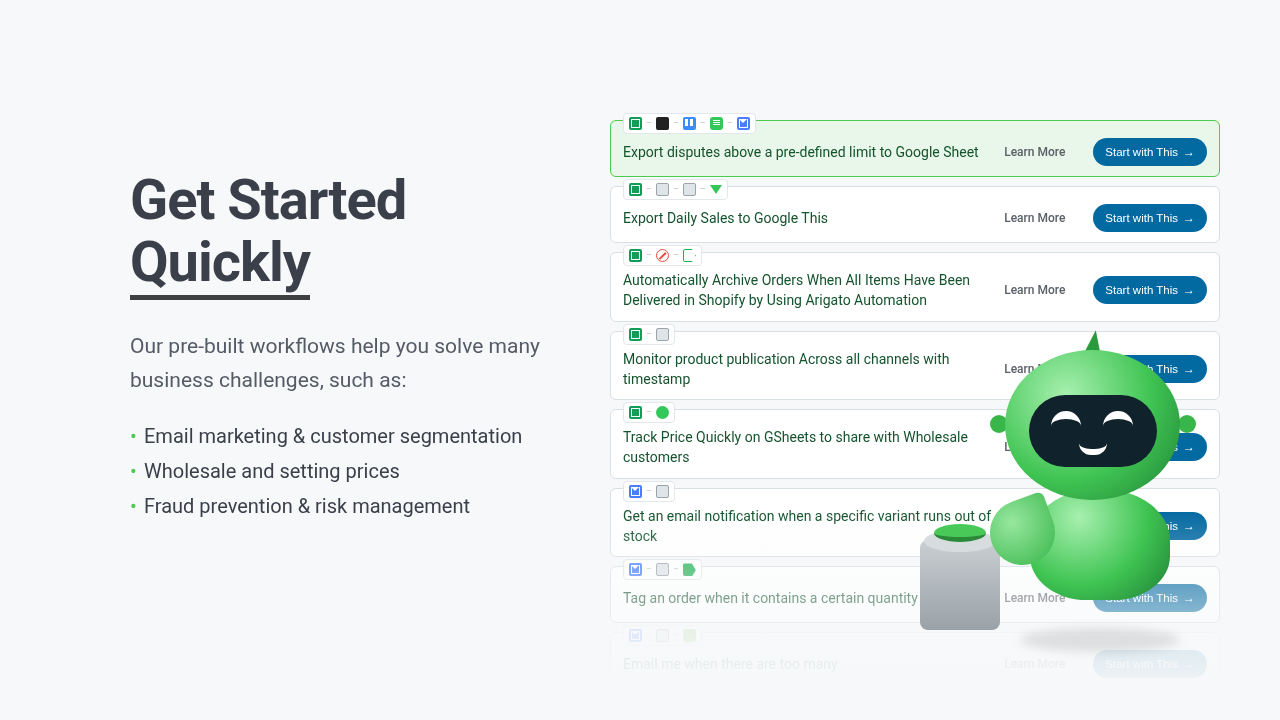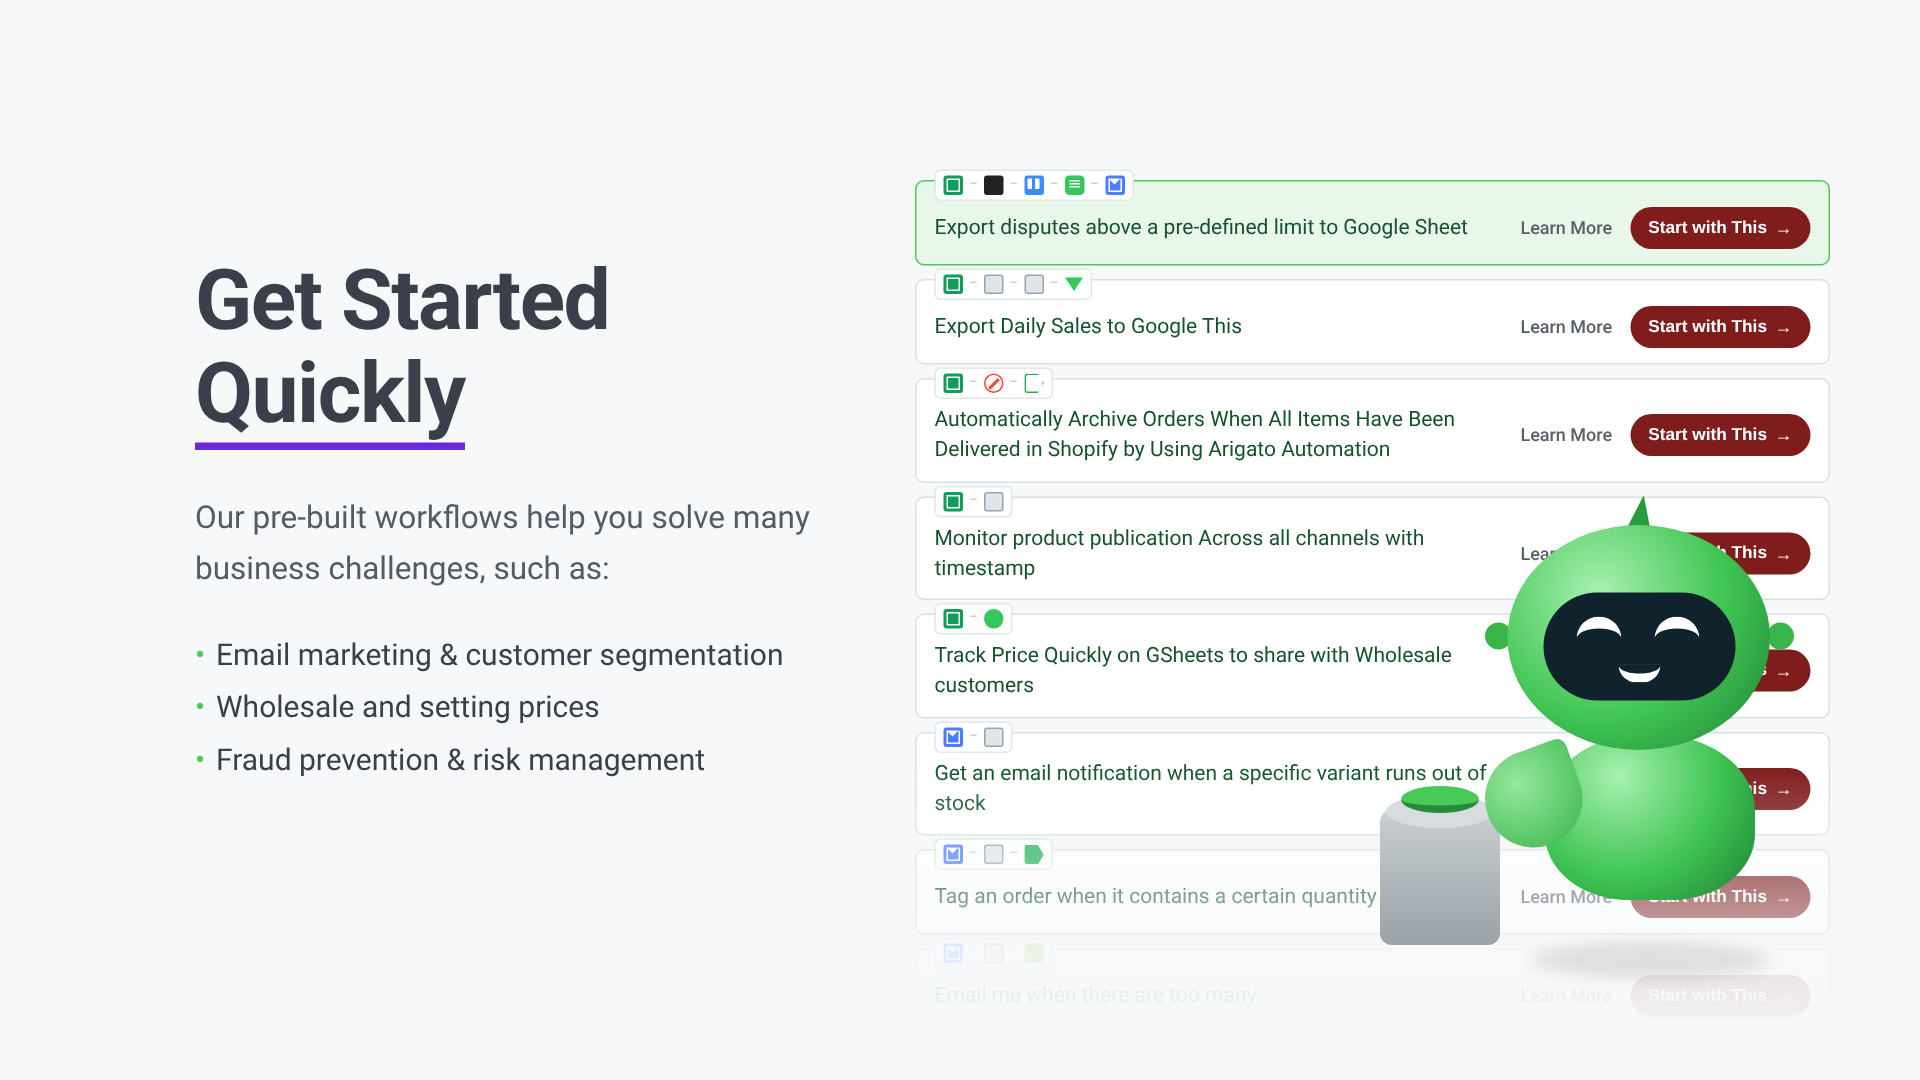--- a/index.html
+++ b/index.html
@@ -23,21 +23,21 @@
   }
   h1 {
     font-size: 56px;
     font-weight: 700;
     color: #3a3f4a;
     line-height: 1.1;
     letter-spacing: -1px;
   }
   .underline {
     display: inline-block;
-    border-bottom: 5px solid #6d28d9;
+    border-bottom: 5px solid #404040;
     padding-bottom: 2px;
   }
   .subtitle {
     margin-top: 30px;
     font-size: 21px;
     color: #555b66;
     line-height: 1.6;
   }
   ul.features {
     margin-top: 22px;
@@ -120,32 +120,32 @@
     justify-content:space-between;
     gap:10px;
     margin-top:-4px;
   }
   .card-title {
     font-size:14px;
     color:#14532d;
     line-height:1.45;
     flex:1;
   }
-  .actions { display:flex;align-items:center;gap:12px;flex-shrink:0;}
+  .actions { display:flex;align-items:center;gap:28px;flex-shrink:0;}
   .learn {
     font-size:12px;
     color:#5a6068;
     font-weight:500;
     cursor:pointer;
   }
   .start-btn {
-    background:#7f1d1d;
+    background:#0369a1;
     color:#fff;
     font-size:11.5px;
-    font-weight:700;
+    font-weight:400;
     padding:7px 12px;
     border:none;
     border-radius:18px;
     cursor:pointer;
     display:flex;
     align-items:center;
     gap:5px;
   }
   .arrow{font-size:12px;}
   .card.faded { opacity:.35; }

